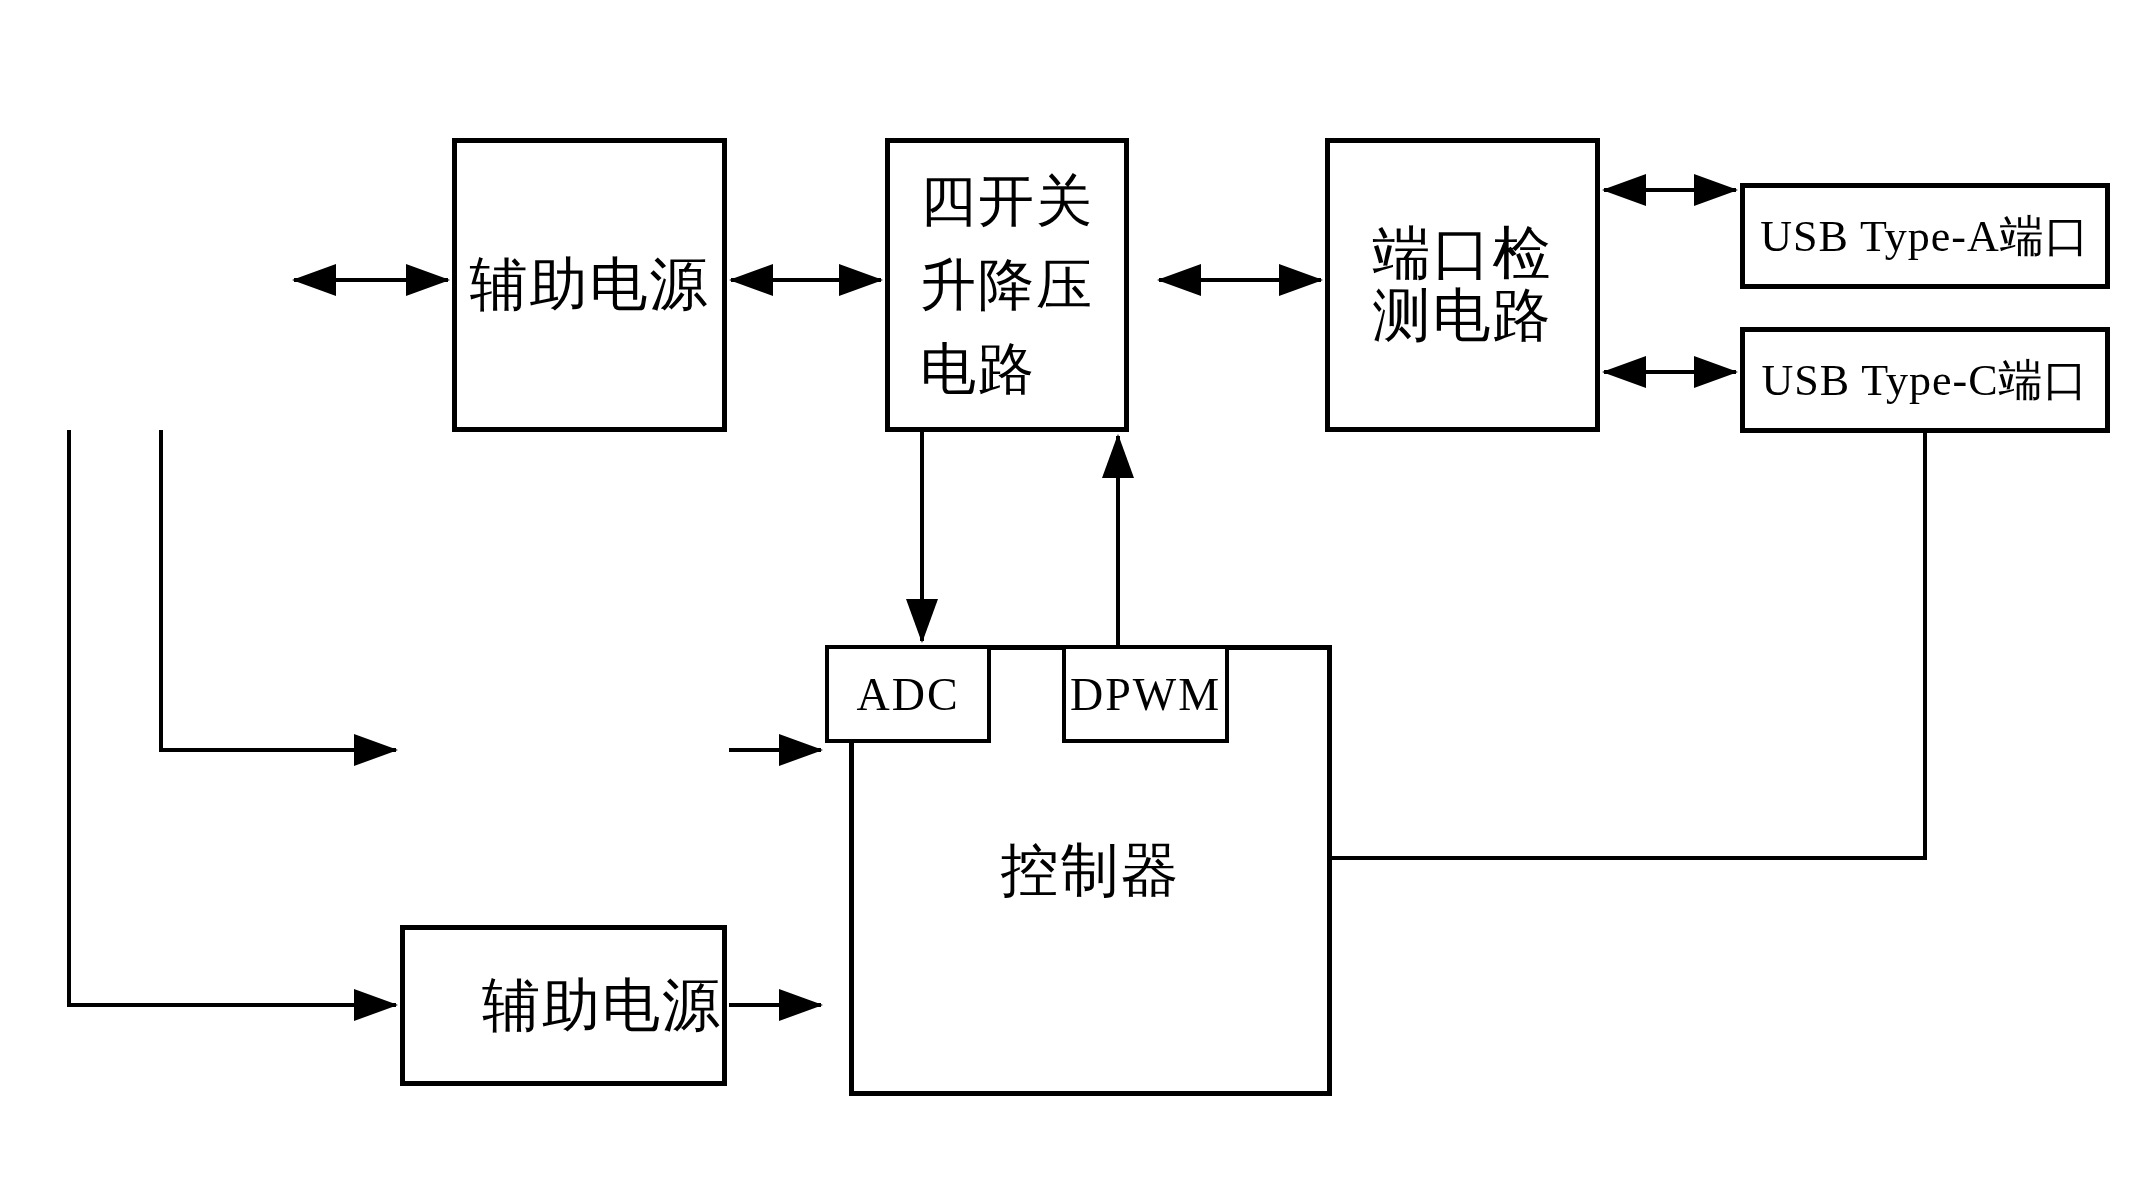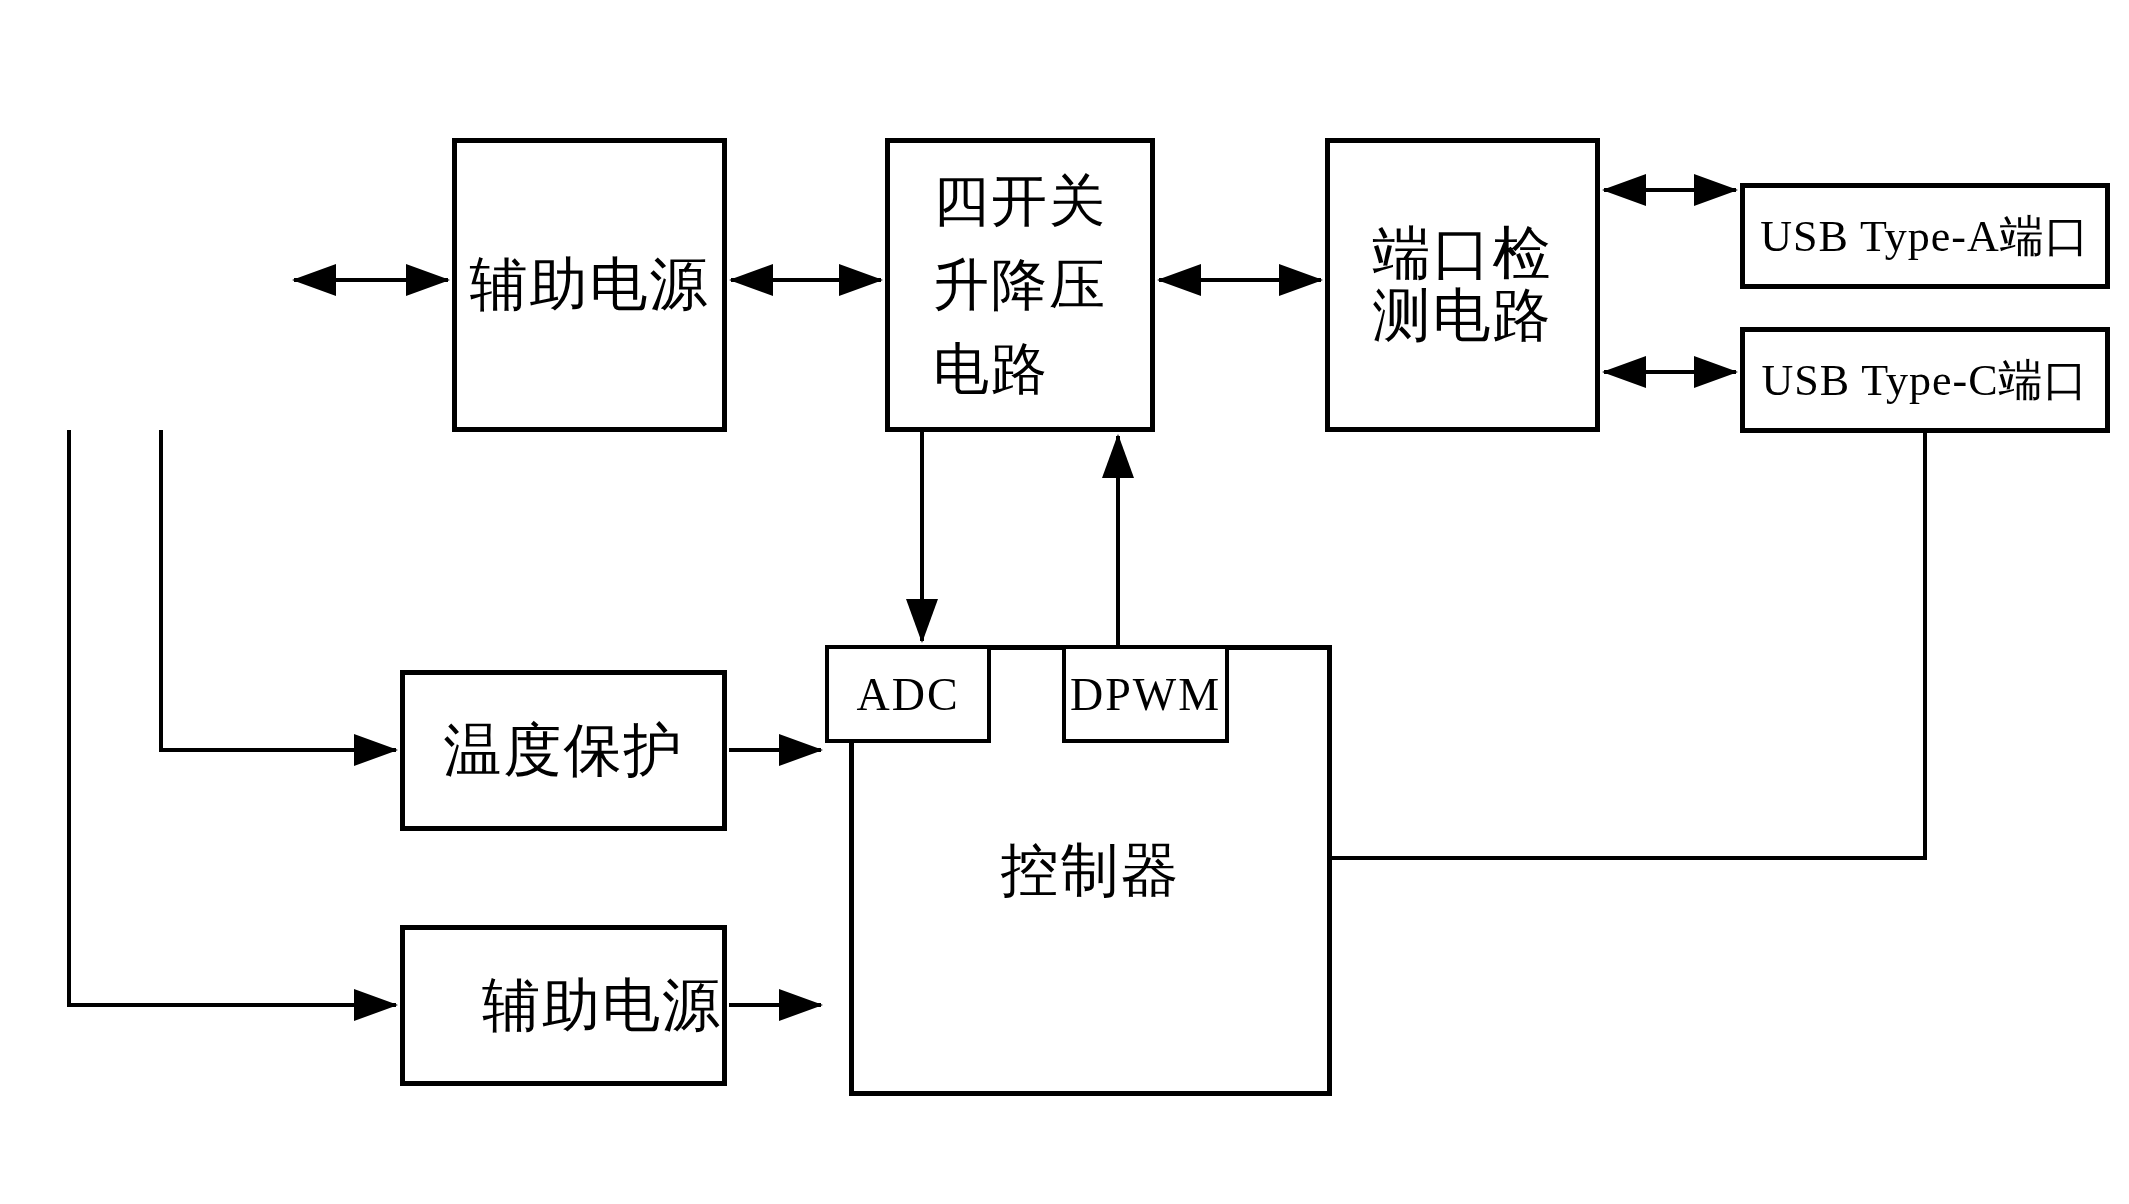--- a/index.html
+++ b/index.html
@@ -32,21 +32,21 @@
     justify-content: center;
     z-index: 2;
     text-align: center;
   }
   .box .lbl {
     white-space: pre-line;
     letter-spacing: 2px;
   }
   .b-battery   { left: 18px;   top: 138px; width: 272px; height: 294px; font-size: 60px; }
   .b-protect   { left: 452px;  top: 138px; width: 275px; height: 294px; font-size: 58px; }
-  .b-buck      { left: 885px;  top: 138px; width: 270px; height: 294px; font-size: 56px; line-height: 84px; }
+  .b-buck      { left: 885px;  top: 138px; width: 244px; height: 294px; font-size: 56px; line-height: 84px; }
   .b-buck .lbl { text-align: left; }
   .b-port      { left: 1325px; top: 138px; width: 275px; height: 294px; font-size: 58px; line-height: 62px; }
   .b-port .lbl { text-align: left; }
   .b-usba      { left: 1740px; top: 143px; width: 370px; height: 106px; font-size: 44px; margin-top: 40px; }
   .b-usbc      { left: 1740px; top: 327px; width: 370px; height: 106px; font-size: 44px; }
   .b-usba .lbl, .b-usbc .lbl { letter-spacing: 1px; }
   .b-temp      { left: 400px;  top: 670px; width: 327px; height: 161px; font-size: 58px; }
   .b-aux       { left: 400px;  top: 925px; width: 327px; height: 161px; font-size: 58px; justify-content: flex-end; }
   .b-ctrl      { left: 825px;  top: 645px; width: 483px; height: 451px; font-size: 58px; z-index: 2; margin-left: 24px; }
   .b-adc       { left: 825px;  top: 645px; width: 166px; height: 98px;  font-size: 46px; border-width: 4px; z-index: 3; }
@@ -98,23 +98,20 @@
   </div>
 
   <div class="box b-usba">
     <span class="lbl">USB Type-A端口</span>
   </div>
 
   <div class="box b-usbc">
     <span class="lbl">USB Type-C端口</span>
   </div>
 
-  <div class="box b-temp">
-    <span class="lbl">温度保护</span>
-  </div>
 
   <div class="box b-aux">
     <span class="lbl">辅助电源</span>
   </div>
 
   <div class="box b-ctrl">
     <span class="lbl">控制器</span>
   </div>
 
   <div class="box b-adc">

